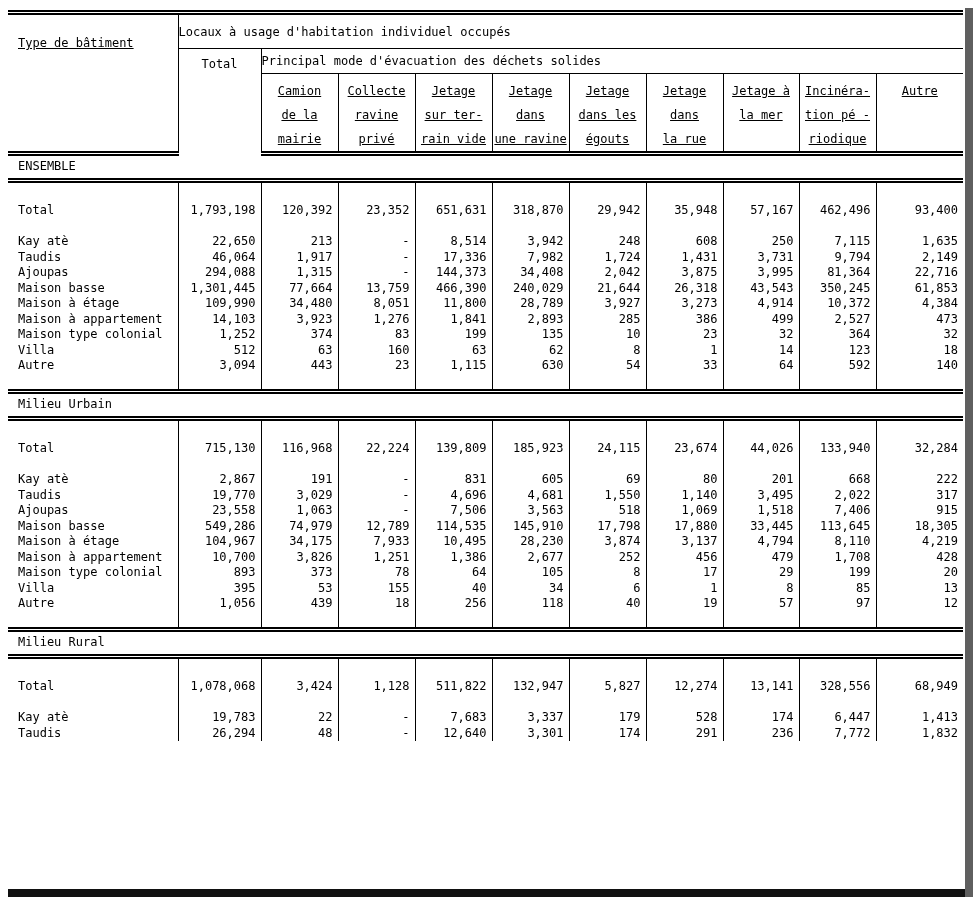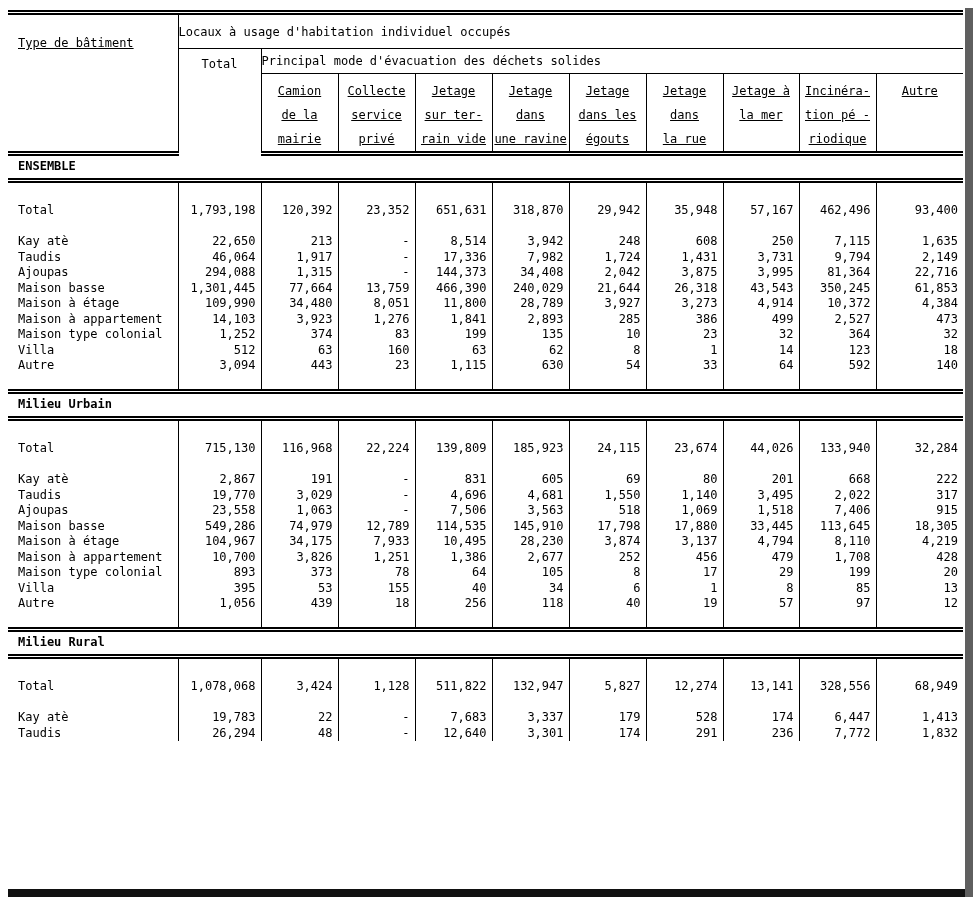--- a/index.html
+++ b/index.html
@@ -48,21 +48,21 @@
   tr.h3 > td.mode-head {
     border-left:1px solid #000;
     text-align:center; padding-top:5px;
     white-space:pre-line; line-height:24px; height:56px;
   }
   tr.h3 > td, td.rowlabel-head { border-bottom:5px double #000;text-decoration:underline; }
 
   
   td.section-label {
     border-bottom:5px double #000;
-    padding:3px 0 4px 10px; height:15px;font-weight:bold;
+    padding:3px 0 4px 10px; height:15px;
   }
 
   
   td.num {
     border-left:1px solid #000;
     text-align:right; padding-right:5px;
     line-height:15.5px; height:15.5px; white-space:pre;
   }
   td.rlabel { padding-left:10px; line-height:15.5px; height:15.5px; white-space:pre; }
   tr.sp-top  td { height:20px; }
@@ -100,21 +100,21 @@
       </tr>
       <tr class="h2">
         <td class="total-head" rowspan="2">Total</td>
         <td class="principal-head" colspan="9">Principal mode d'évacuation des déchets solides</td>
       </tr>
       <tr class="h3">
         <td class="mode-head">Camion
 de la
 mairie</td>
         <td class="mode-head">Collecte
-service
+ravine
 privé</td>
         <td class="mode-head">Jetage
 sur ter-
 rain vide</td>
         <td class="mode-head">Jetage
 dans
 une ravine</td>
         <td class="mode-head">Jetage
 dans les
 égouts</td>

